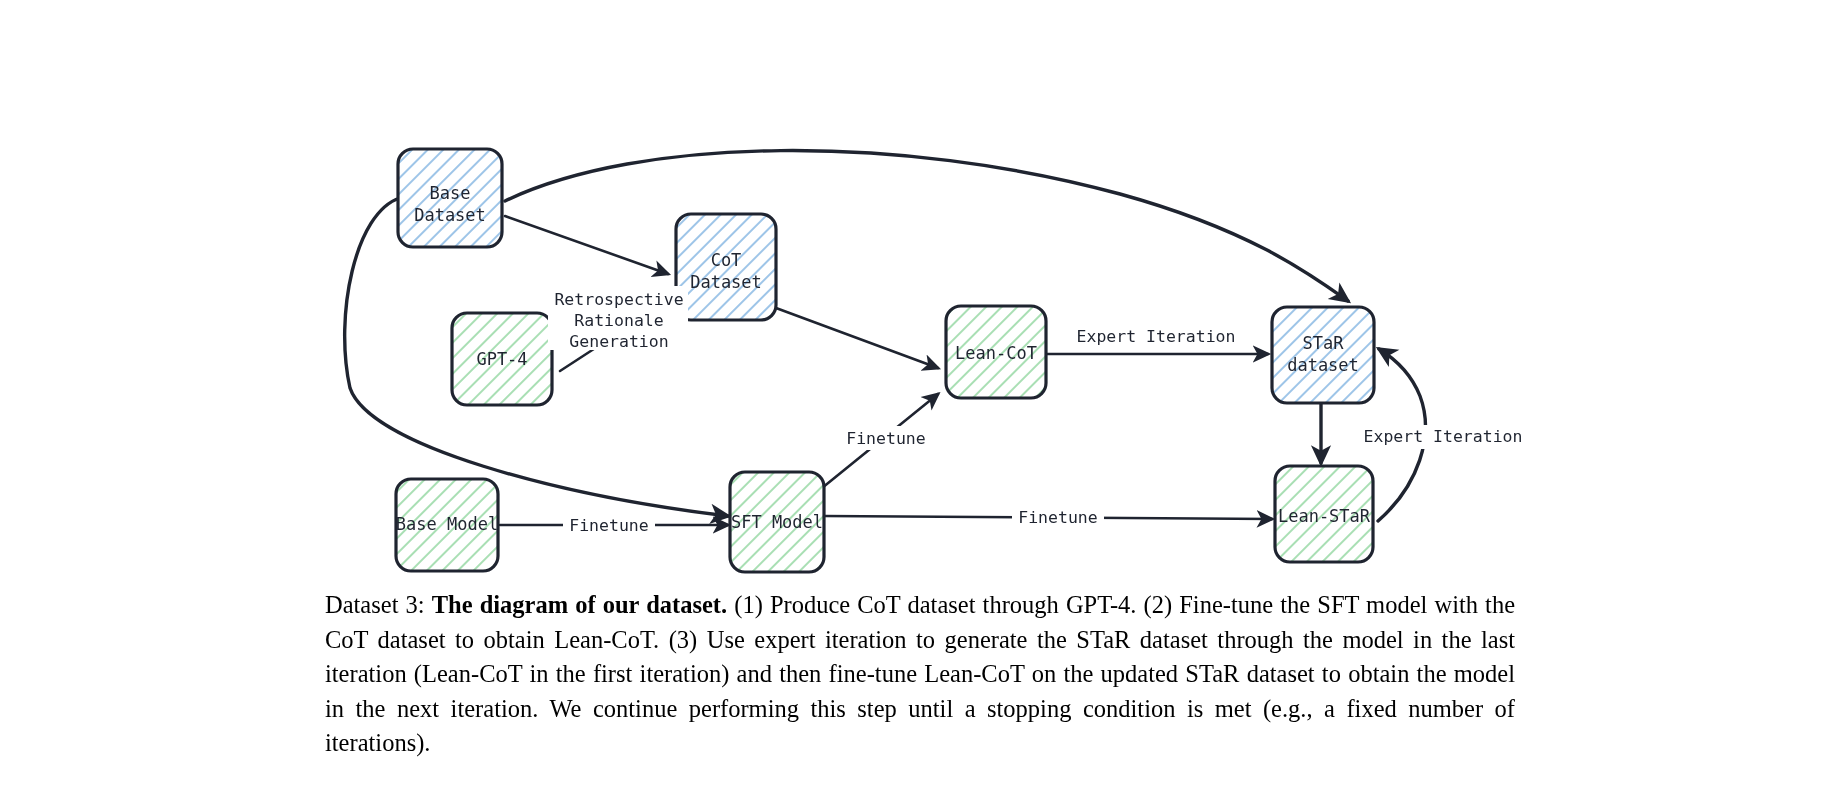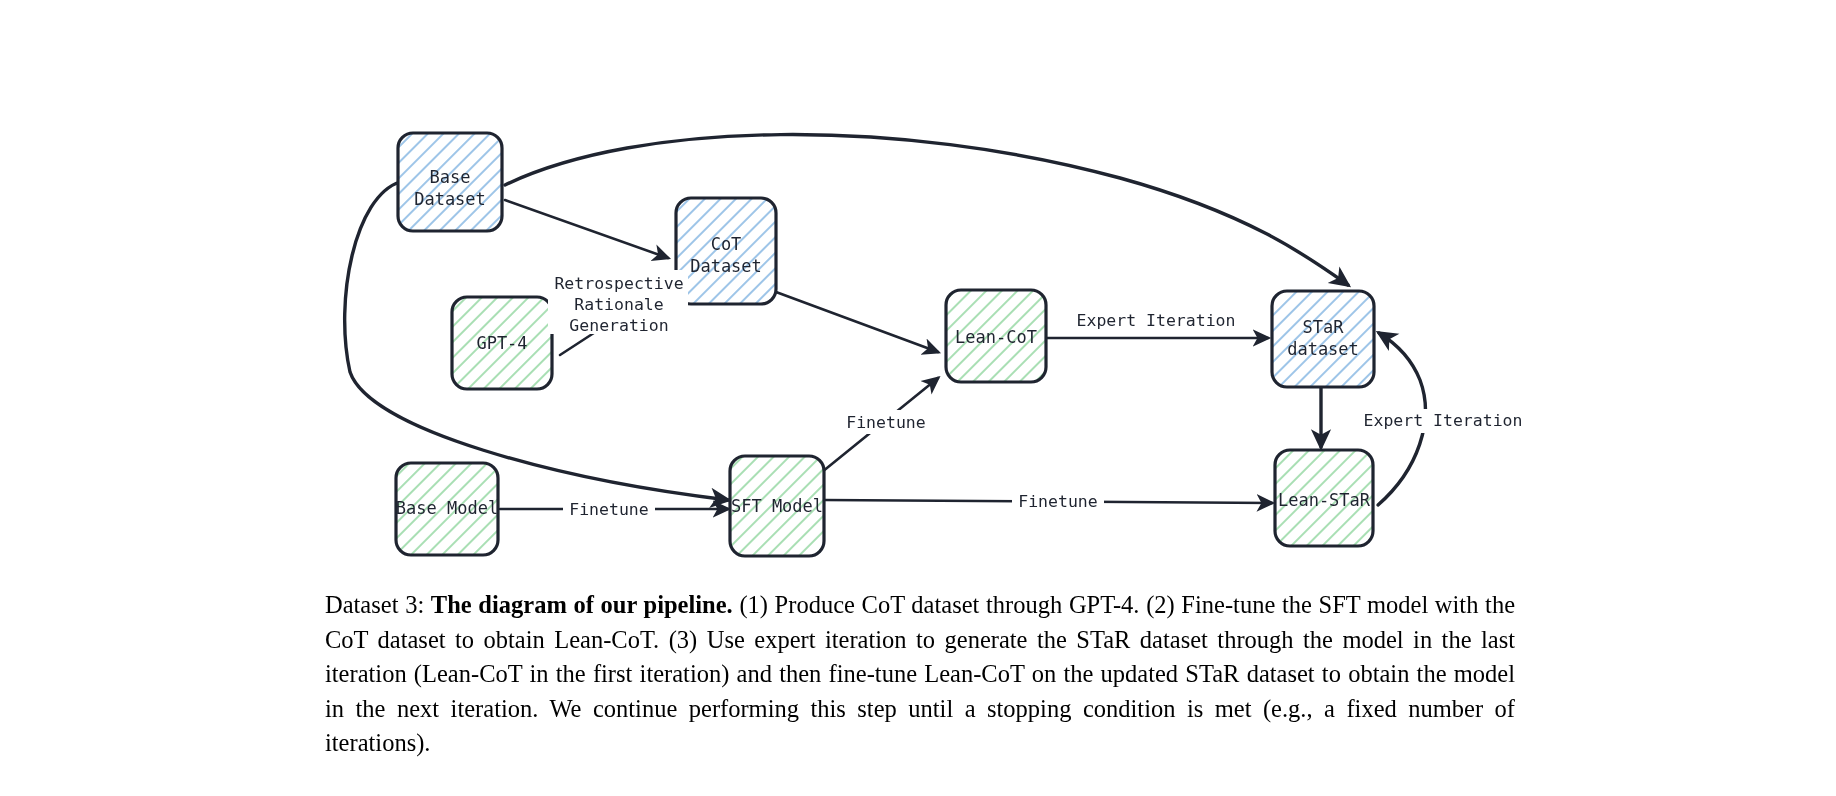--- a/index.html
+++ b/index.html
@@ -17,21 +17,21 @@
   }
   #page {
     position: relative;
     width: 1836px;
     height: 796px;
     background: #ffffff;
   }
   #figure-area {
     position: absolute;
     left: 0;
-    top: 0;
+    top: 16px;
     width: 1749px;
     height: 585px;
   }
   #figure-svg {
     position: absolute;
     left: 0;
     top: 0;
   }
   .node-label {
     font-family: "DejaVu Sans Mono", "Liberation Mono", monospace;
@@ -197,17 +197,17 @@
       <g>
         <rect x="1358" y="409" width="170" height="24" fill="#ffffff"></rect>
         <text class="edge-label" x="1443" y="421">Expert Iteration</text>
       </g>
 
     </svg>
   </div>
 
   <div id="caption">
     <span>Dataset 3:</span>
-    <b>The diagram of our pipeline.</b>
+    <b>The diagram of our dataset.</b>
     <span>(1) Produce CoT dataset through GPT-4. (2) Fine-tune the SFT model with the CoT dataset to obtain Lean-CoT. (3) Use expert iteration to generate the STaR dataset through the model in the last iteration (Lean-CoT in the first iteration) and then fine-tune Lean-CoT on the updated STaR dataset to obtain the model in the next iteration. We continue performing this step until a stopping condition is met (e.g., a fixed number of iterations).</span>
   </div>
 
 </div>
 
 </body></html>

